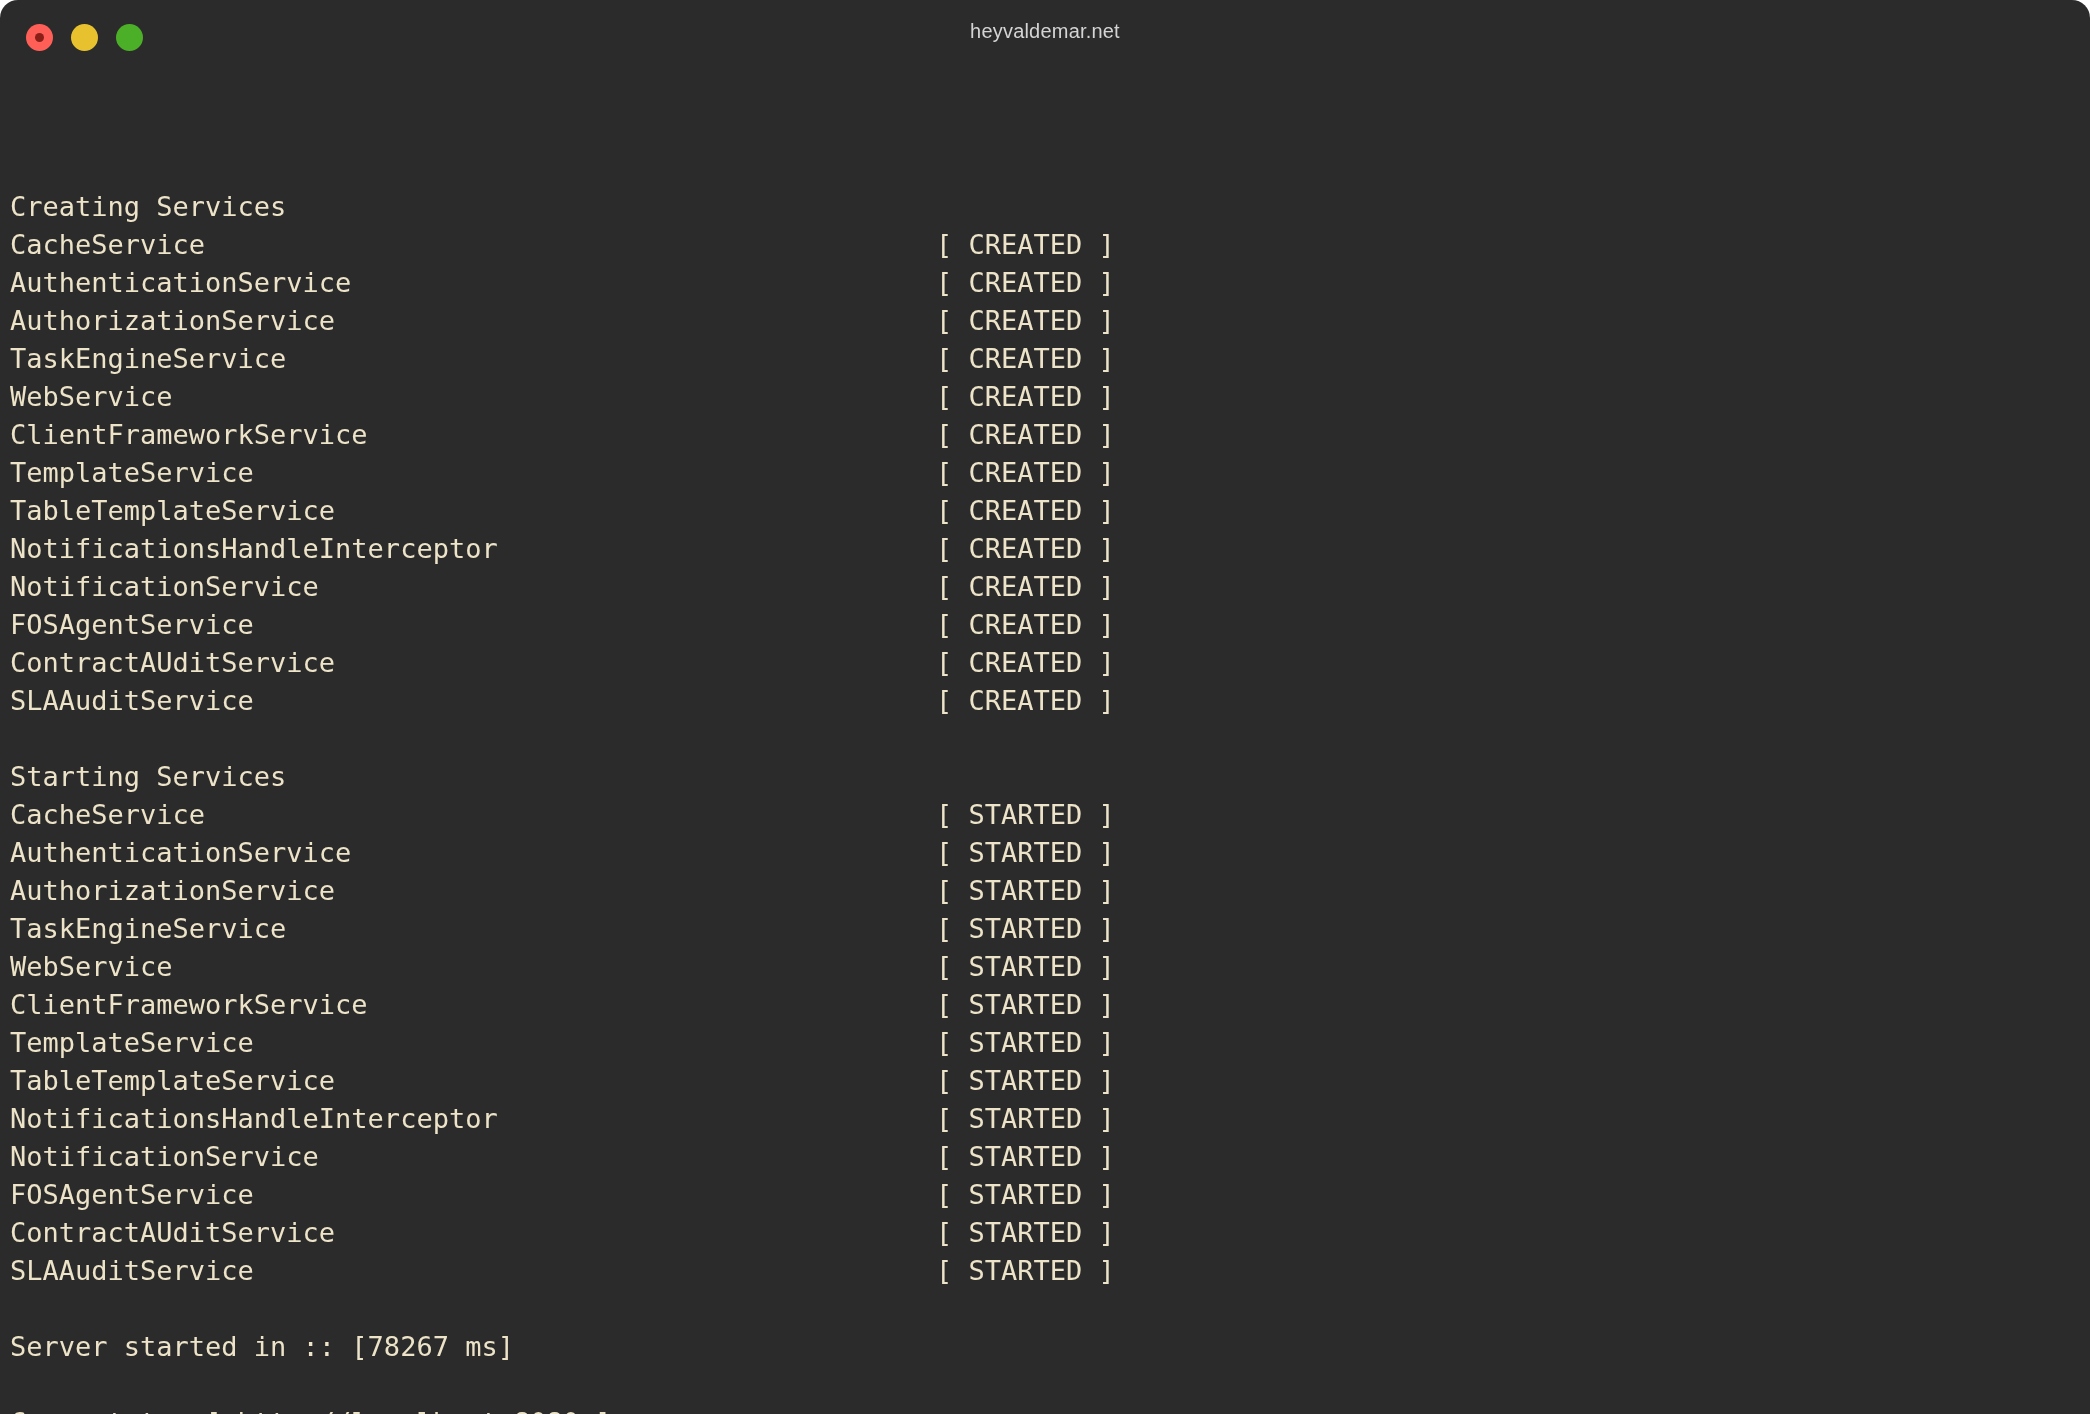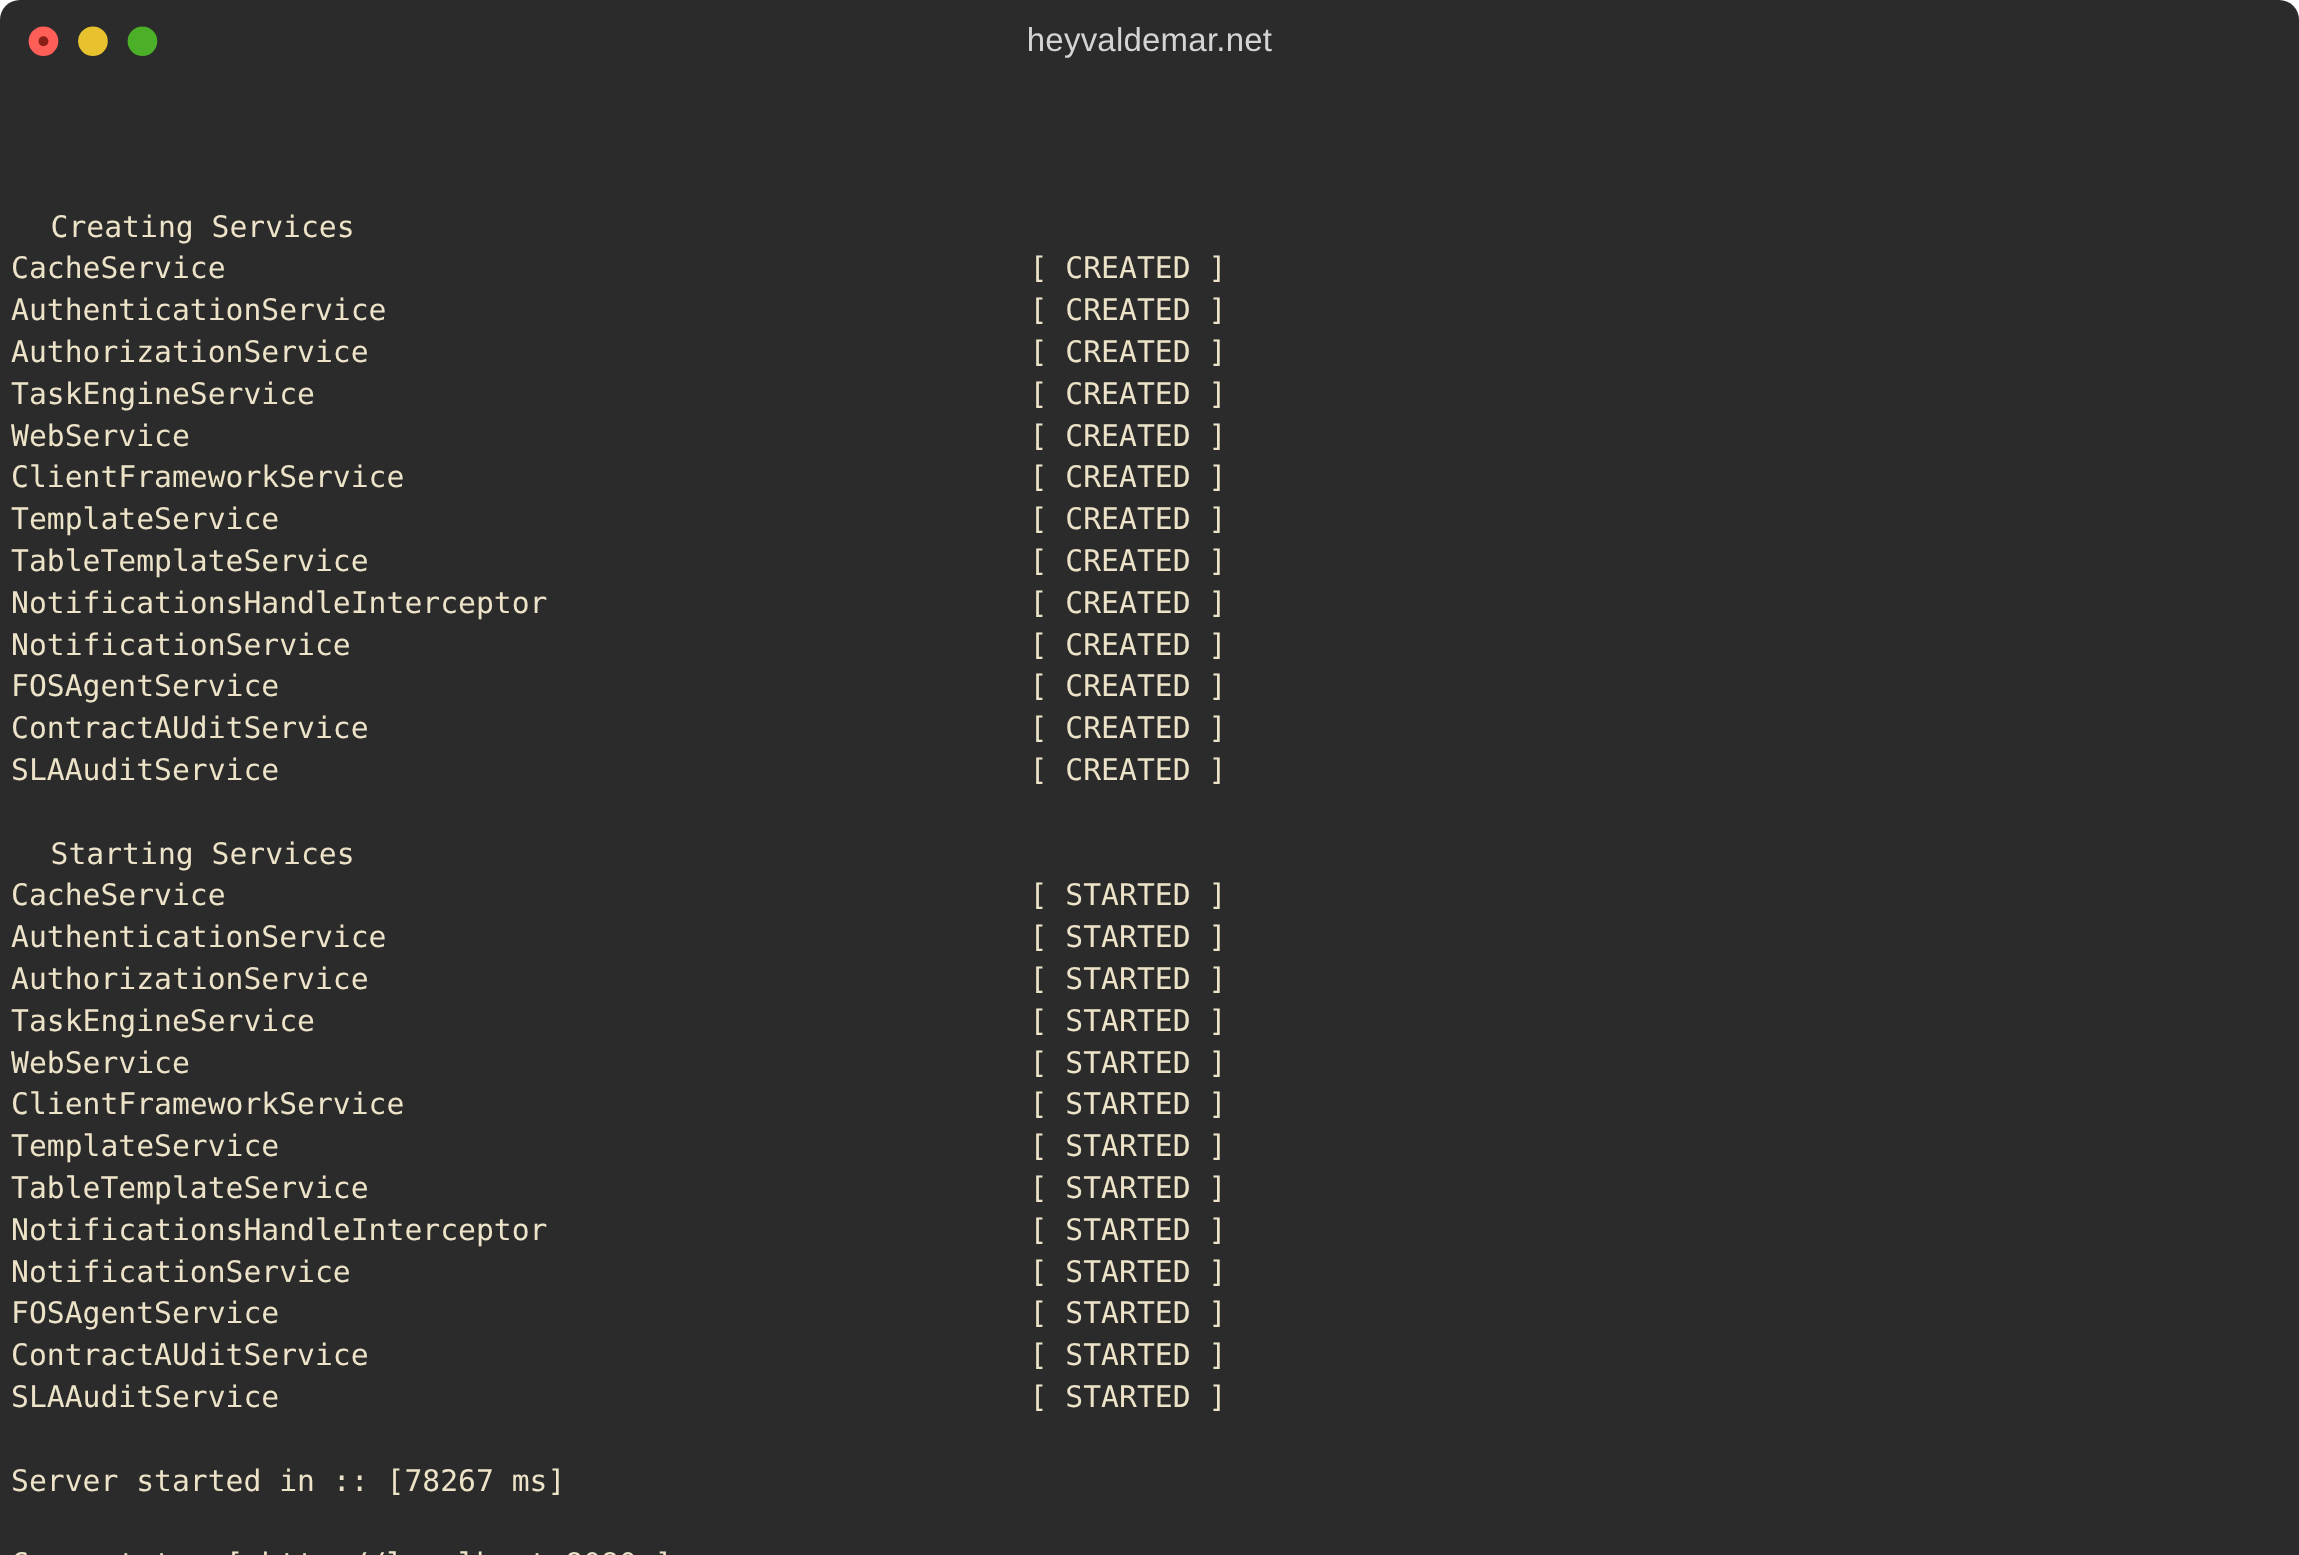--- a/index.html
+++ b/index.html
@@ -61,21 +61,21 @@
   .light-maximize { background: #4caf28; }
 
   .window-title {
     position: absolute;
     left: 0;
     right: 0;
     top: 20px;
     text-align: center;
     color: #d4d4d4;
     font-family: "Liberation Sans", sans-serif;
-    font-size: 30px;
+    font-size: 20px;
     letter-spacing: 0.2px;
     user-select: none;
   }
 
   
   .terminal-body {
     position: relative;
     padding: 0 0 0 10px;
     font-family: "DejaVu Sans Mono", monospace;
     font-size: 27px;
@@ -96,21 +96,21 @@
     display: inline-block;
   }
 
   .svc-status {
     position: absolute;
     left: 902px;
     top: 0;
     margin-left: 24px;
   }
 
-  .section-head { display: inline-block; margin-left: 36px; }
+  .section-head { display: inline-block; }
 </style>
 </head>
 <body>
 
 <div class="terminal-window">
 
   <div class="titlebar">
     <div class="traffic-lights">
       <span class="light light-close"></span>
       <span class="light light-minimize"></span>

